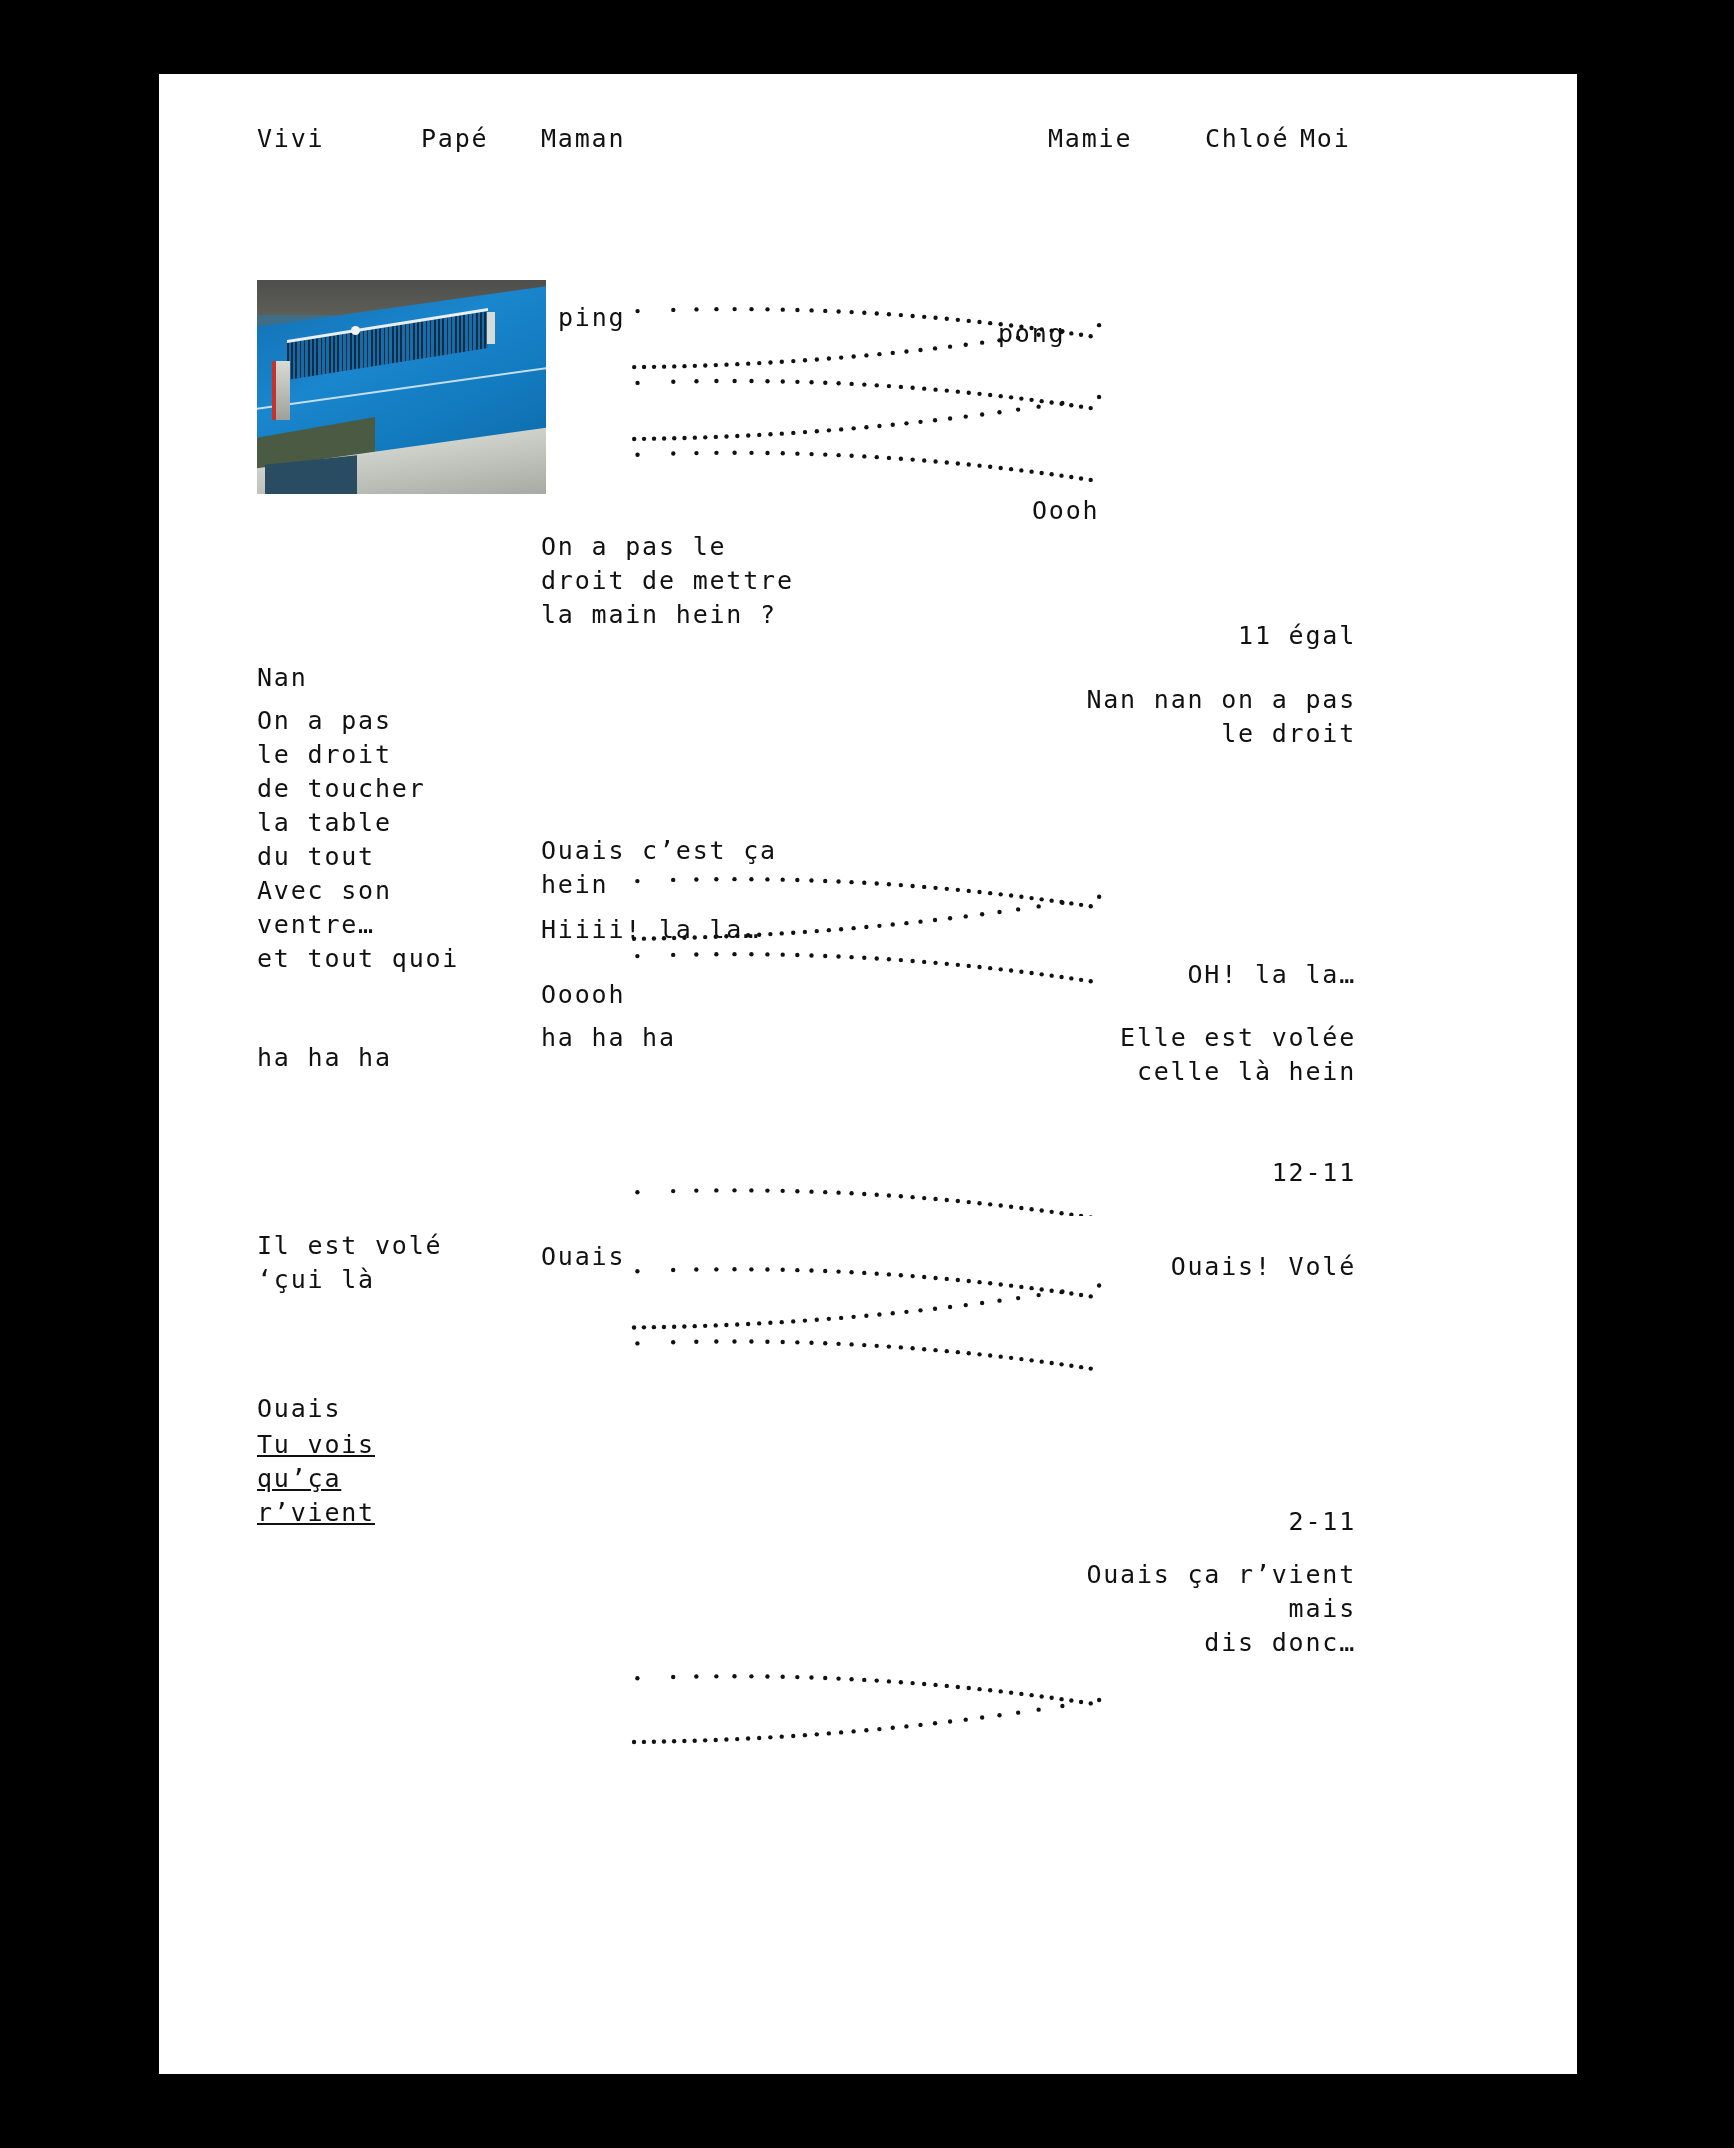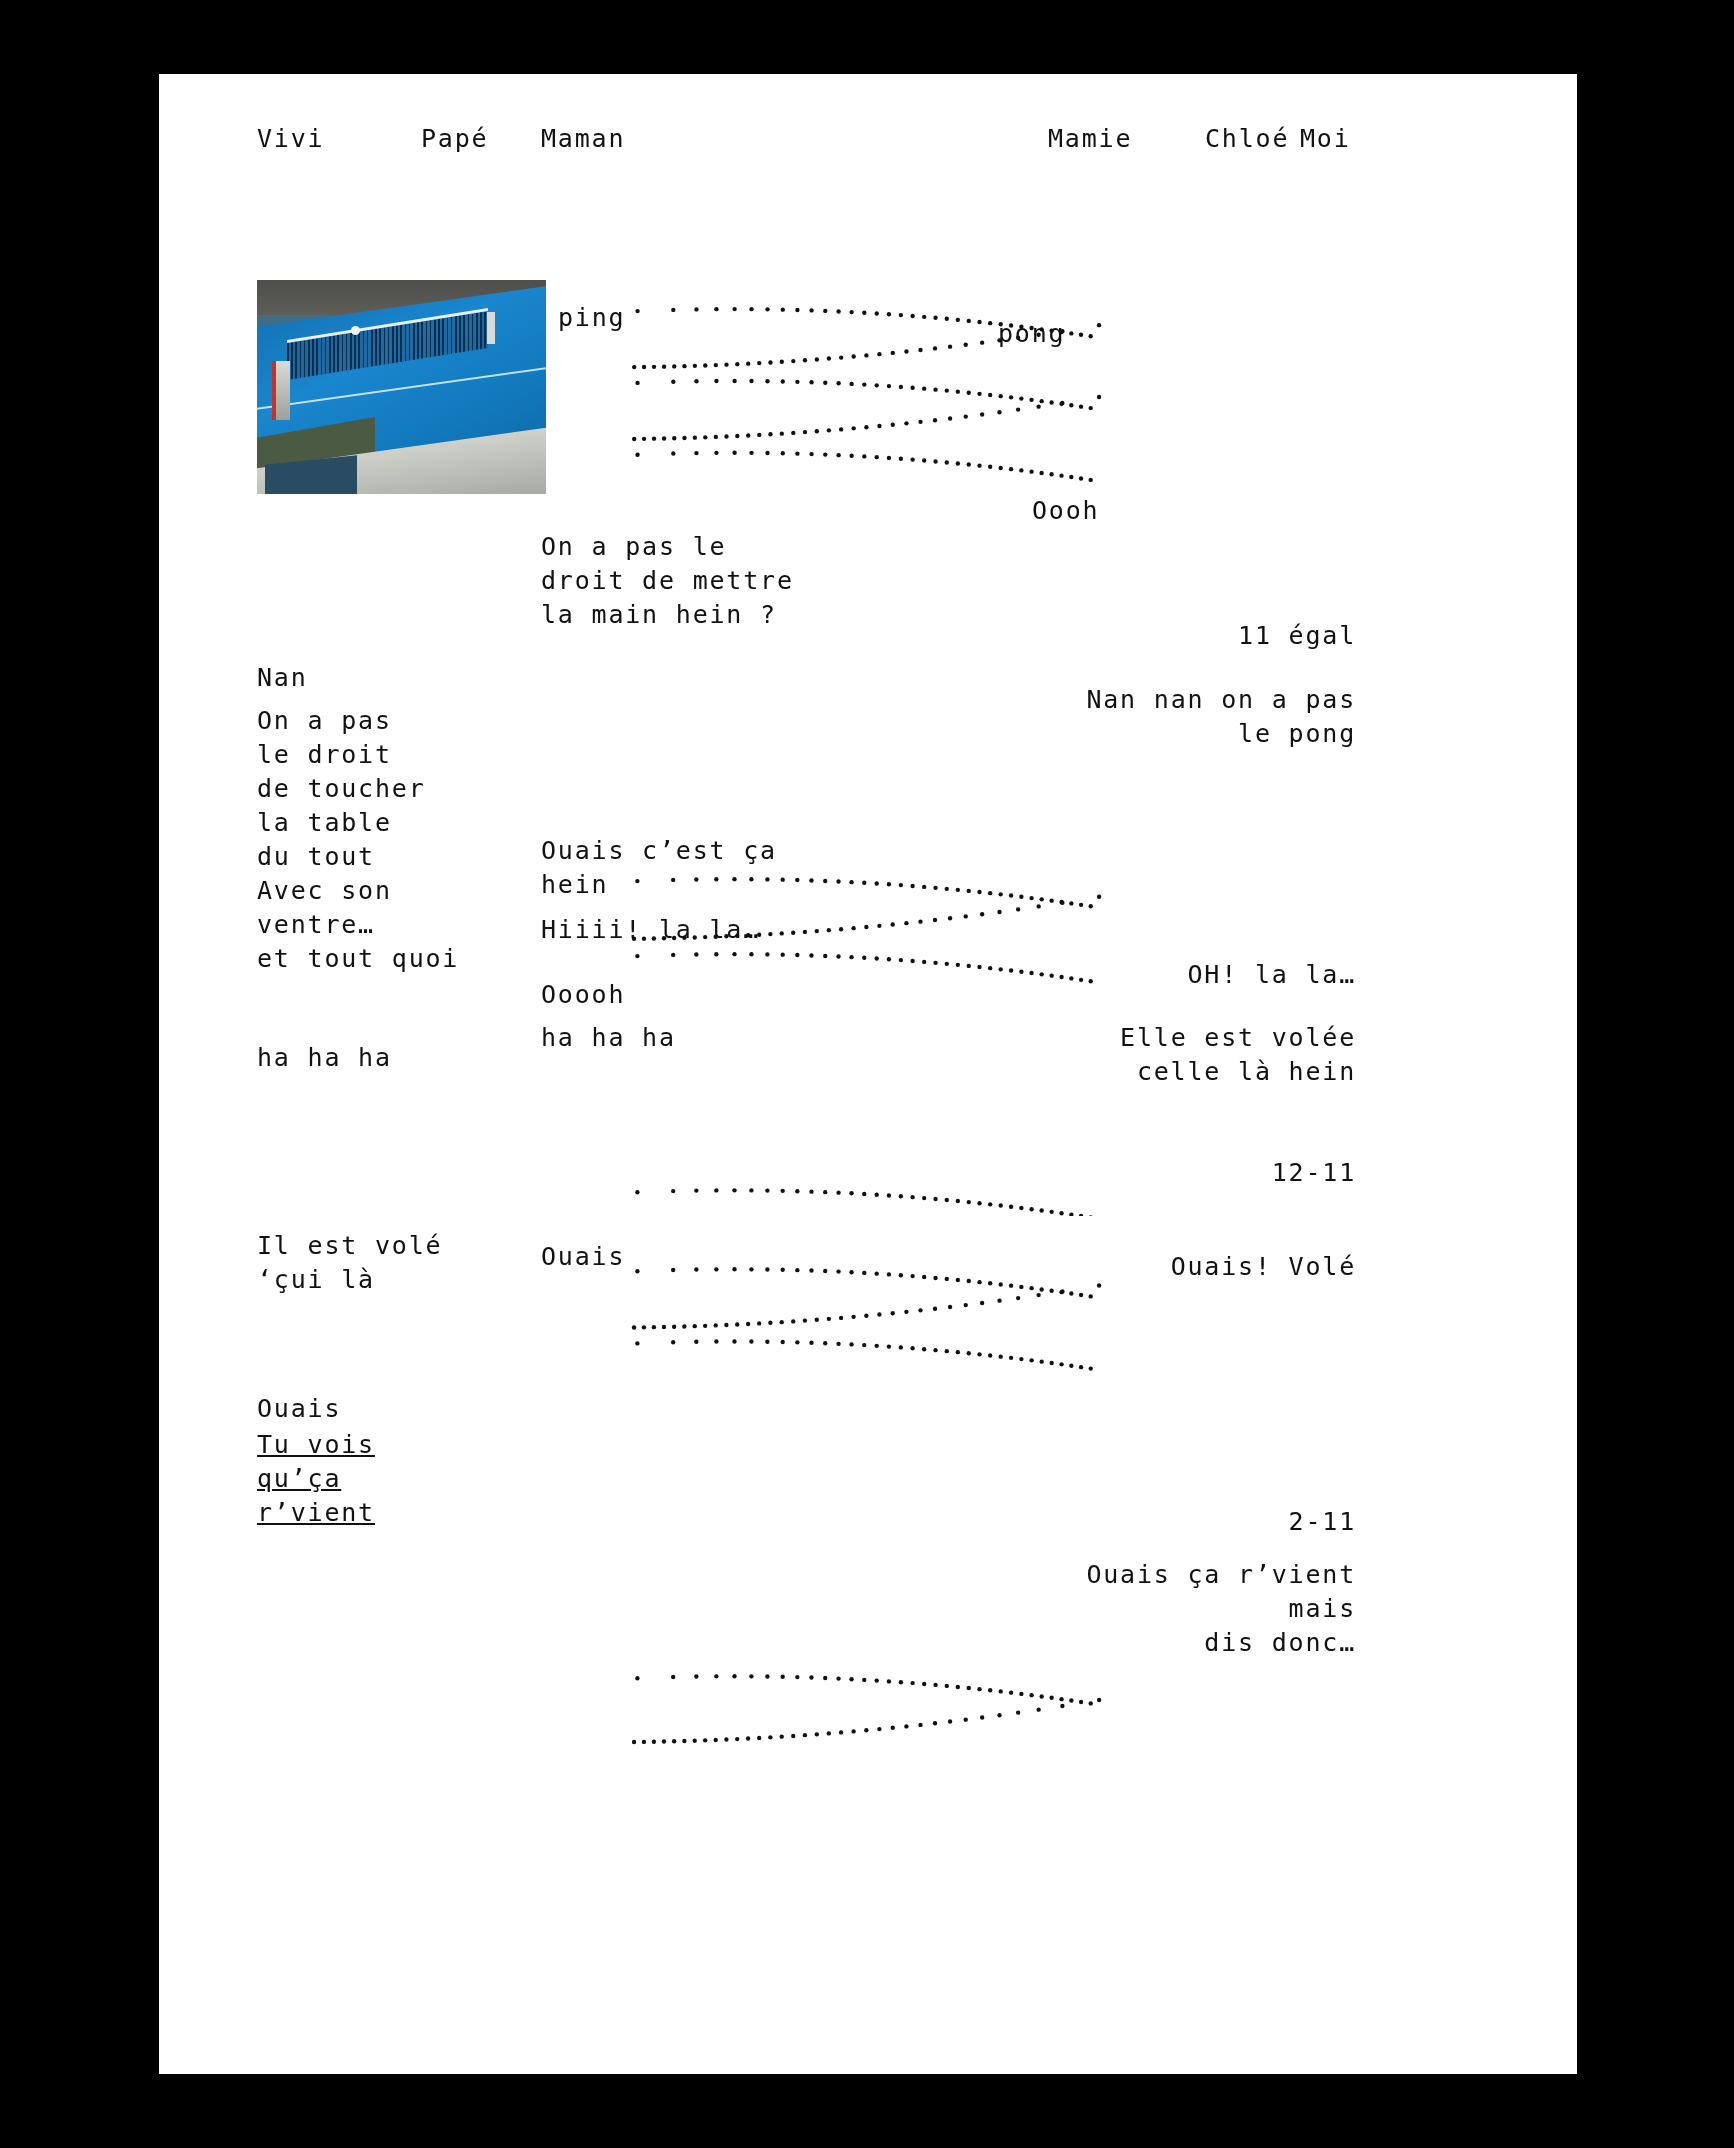--- a/index.html
+++ b/index.html
@@ -141,21 +141,21 @@
   <div id="dialogue-layer">
       <div class="line" style="left: 399px; top: 227px;">ping</div>
       <div class="line" style="left: 839px; top: 243px;">pong</div>
       <div class="line" style="left: 873px; top: 420px;">Oooh</div>
       <div class="line" style="left: 382px; top: 456px;">On a pas le
 droit de mettre
 la main hein ?</div>
       <div class="line right" style="right: 221px; top: 545px;">11 égal</div>
       <div class="line" style="left: 98px; top: 587px;">Nan</div>
       <div class="line right" style="right: 221px; top: 609px;">Nan nan on a pas
-le pong</div>
+le droit</div>
       <div class="line" style="left: 98px; top: 630px;">On a pas
 le droit
 de toucher
 la table
 du tout</div>
       <div class="line" style="left: 98px; top: 800px;">Avec son
 ventre…
 et tout quoi</div>
       <div class="line" style="left: 382px; top: 752px; margin-top: 8px;">Ouais c’est ça
 hein</div>

